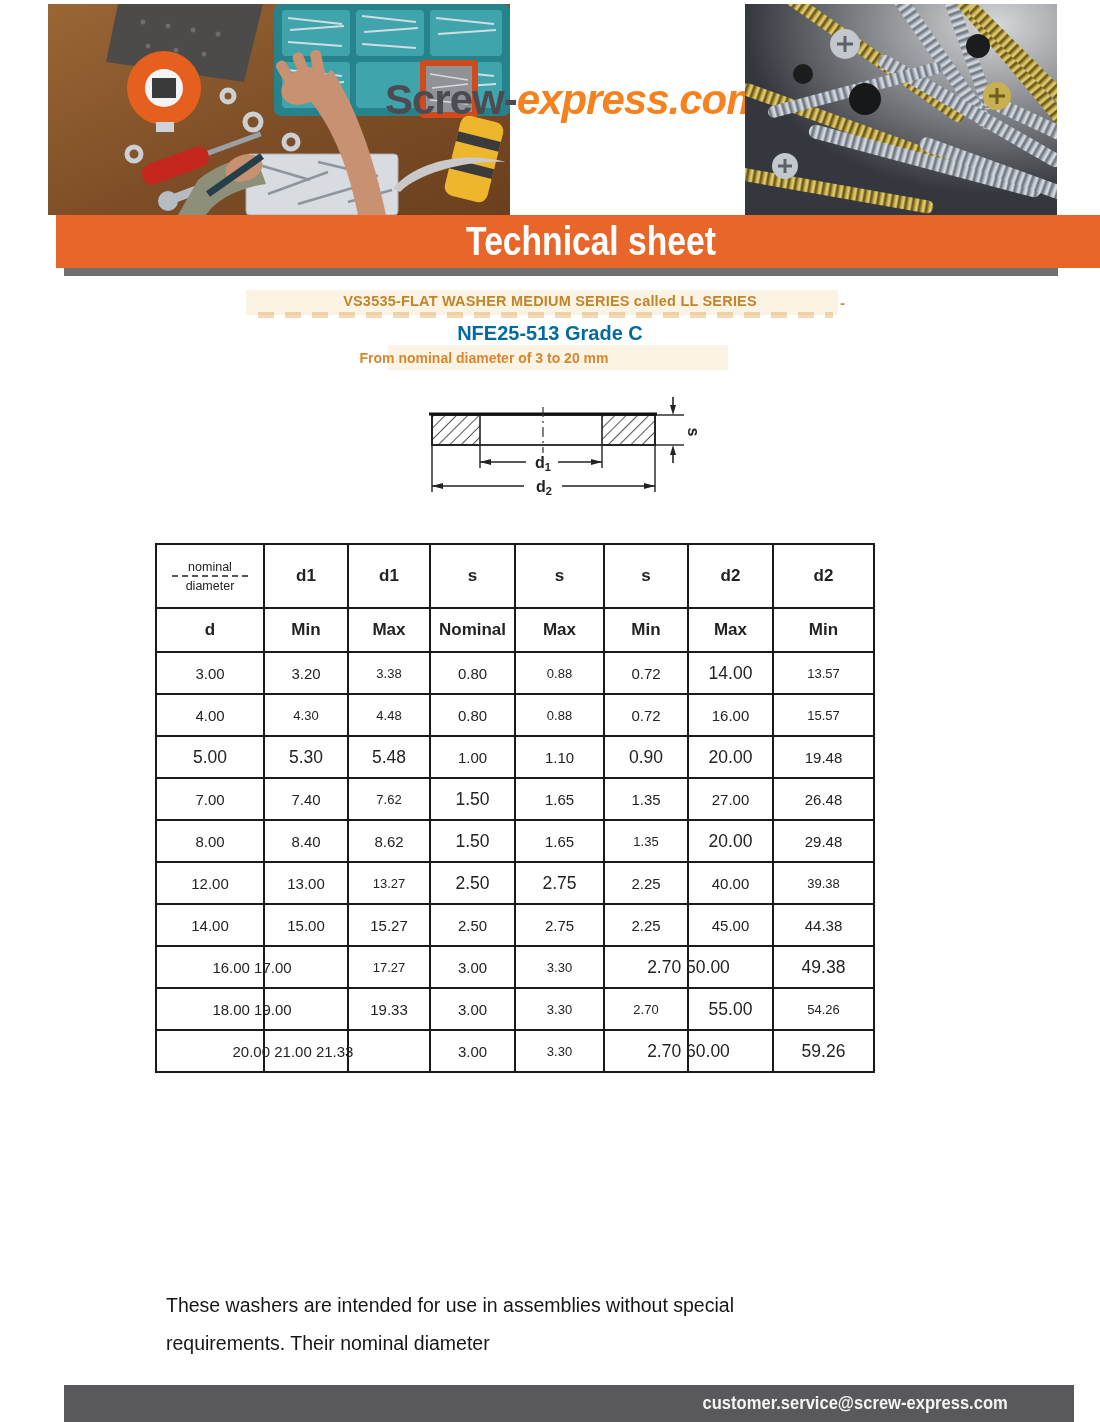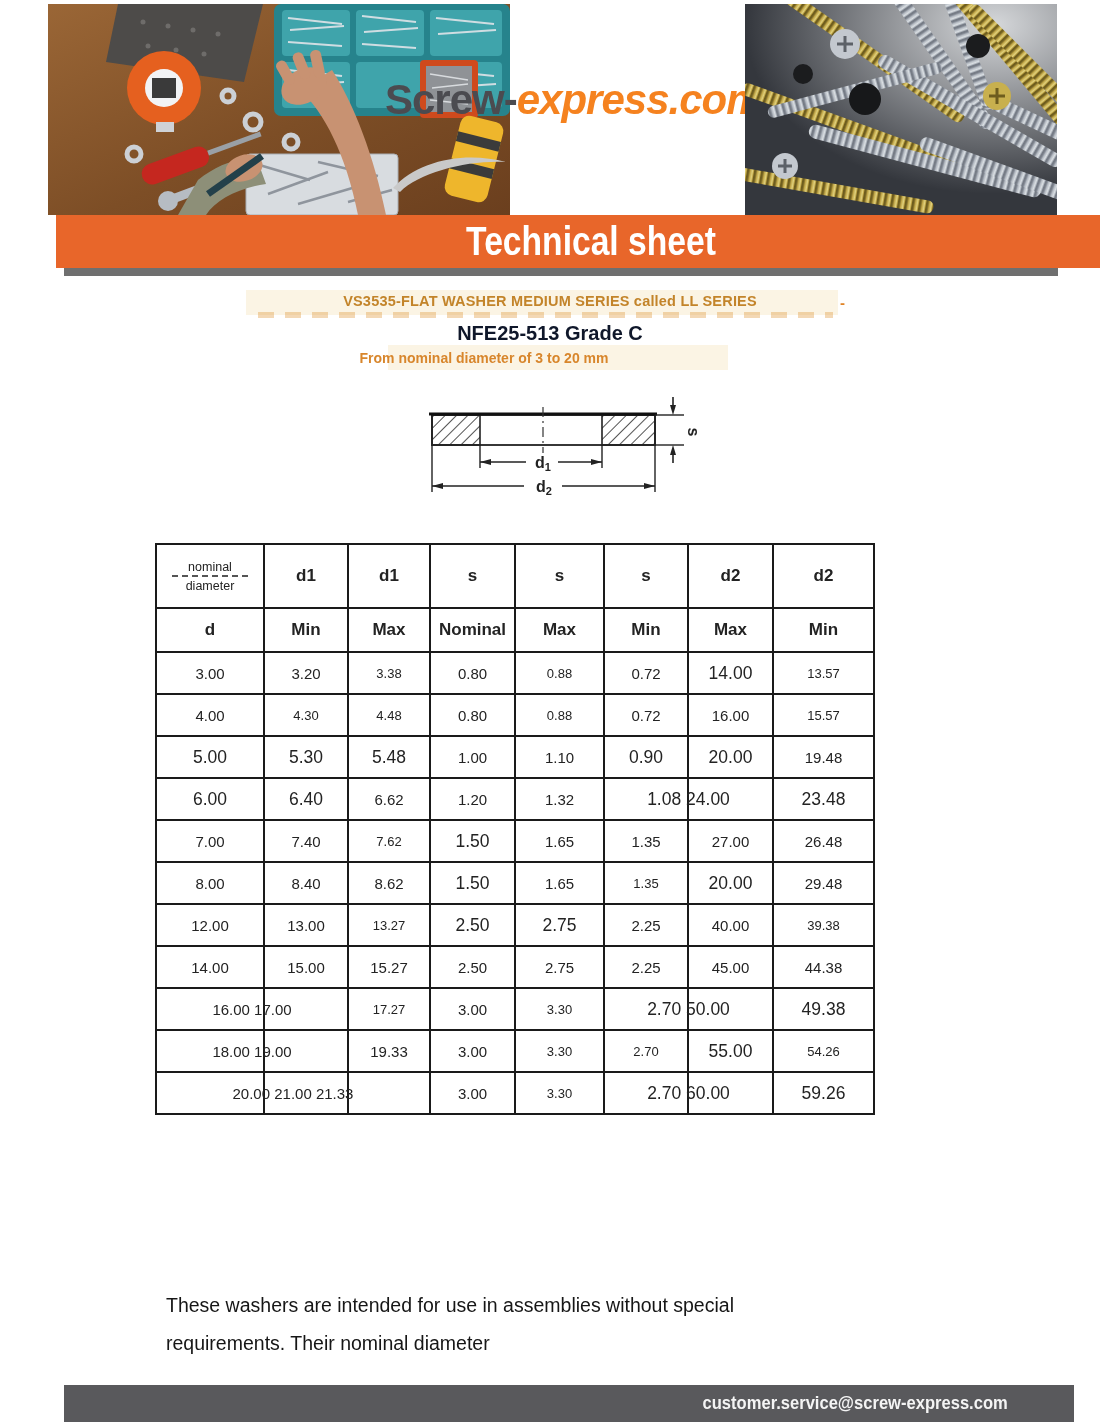--- a/index.html
+++ b/index.html
@@ -18,21 +18,21 @@
   .banner .t{width:100%;text-align:center;line-height:53px;color:#fff;font-weight:bold;font-size:41px;
              transform:scaleX(.82);letter-spacing:0px;}
   .grayline{position:absolute;left:64px;top:268px;width:994px;height:8px;background:#6f6f6f;}
 
   
   .tint{position:absolute;background:#fbf4e4;}
   .title1{position:absolute;left:0;top:293px;width:1100px;text-align:center;font-size:14.5px;font-weight:bold;color:#c3842a;letter-spacing:.2px;}
   .dashmark{position:absolute;left:840px;top:294px;font-size:15px;font-weight:bold;color:#e08427;}
   .ghost{position:absolute;left:258px;top:312px;width:575px;height:6px;opacity:.38;filter:blur(.7px);
          background:repeating-linear-gradient(90deg,#e09a3e 0 16px,transparent 16px 27px);}
-  .title2{position:absolute;left:0;top:322px;width:1100px;text-align:center;font-size:20px;font-weight:bold;color:#0f172a;}
+  .title2{position:absolute;left:0;top:322px;width:1100px;text-align:center;font-size:20px;font-weight:bold;color:#0369a1;}
   .title3{position:absolute;left:0;top:350px;width:968px;text-align:center;font-size:14px;font-weight:bold;color:#d8862c;}
 
   
   .spec-table{position:absolute;left:155px;top:543px;border-collapse:collapse;table-layout:fixed;}
   .spec-table td,.spec-table th{border:2px solid #1a1a1a;text-align:center;vertical-align:middle;
       padding:0;color:#232323;font-size:15px;background:#fff;}
   .spec-table th{font-weight:bold;}
   .hr1 th{height:62px;font-size:17px;}
   .hr2 th{height:42px;font-size:17px;}
   .spec-table td{height:40px;}
@@ -332,29 +332,20 @@
           <td class="sz-l"><span class="ct">5.00</span></td>
           <td class="sz-l"><span class="ct">5.30</span></td>
           <td class="sz-l"><span class="ct">5.48</span></td>
           <td><span class="ct">1.00</span></td>
           <td><span class="ct">1.10</span></td>
           <td class="sz-l"><span class="ct">0.90</span></td>
           <td class="sz-l"><span class="ct">20.00</span></td>
           <td><span class="ct">19.48</span></td>
         </tr>
         <tr>
-          <td class="sz-l"><span class="ct">6.00</span></td>
-          <td class="sz-l"><span class="ct">6.40</span></td>
-          <td><span class="ct">6.62</span></td>
-          <td><span class="ct">1.20</span></td>
-          <td><span class="ct">1.32</span></td>
-          <td class="sz-l straddle" colspan="2"><div class="vline" style="left: 49.7041%;"></div><span class="ct">1.08 24.00</span></td>
-          <td class="sz-l"><span class="ct">23.48</span></td>
-        </tr>
-        <tr>
           <td><span class="ct">7.00</span></td>
           <td><span class="ct">7.40</span></td>
           <td class="sz-s"><span class="ct">7.62</span></td>
           <td class="sz-l"><span class="ct">1.50</span></td>
           <td><span class="ct">1.65</span></td>
           <td><span class="ct">1.35</span></td>
           <td><span class="ct">27.00</span></td>
           <td><span class="ct">26.48</span></td>
         </tr>
         <tr>

